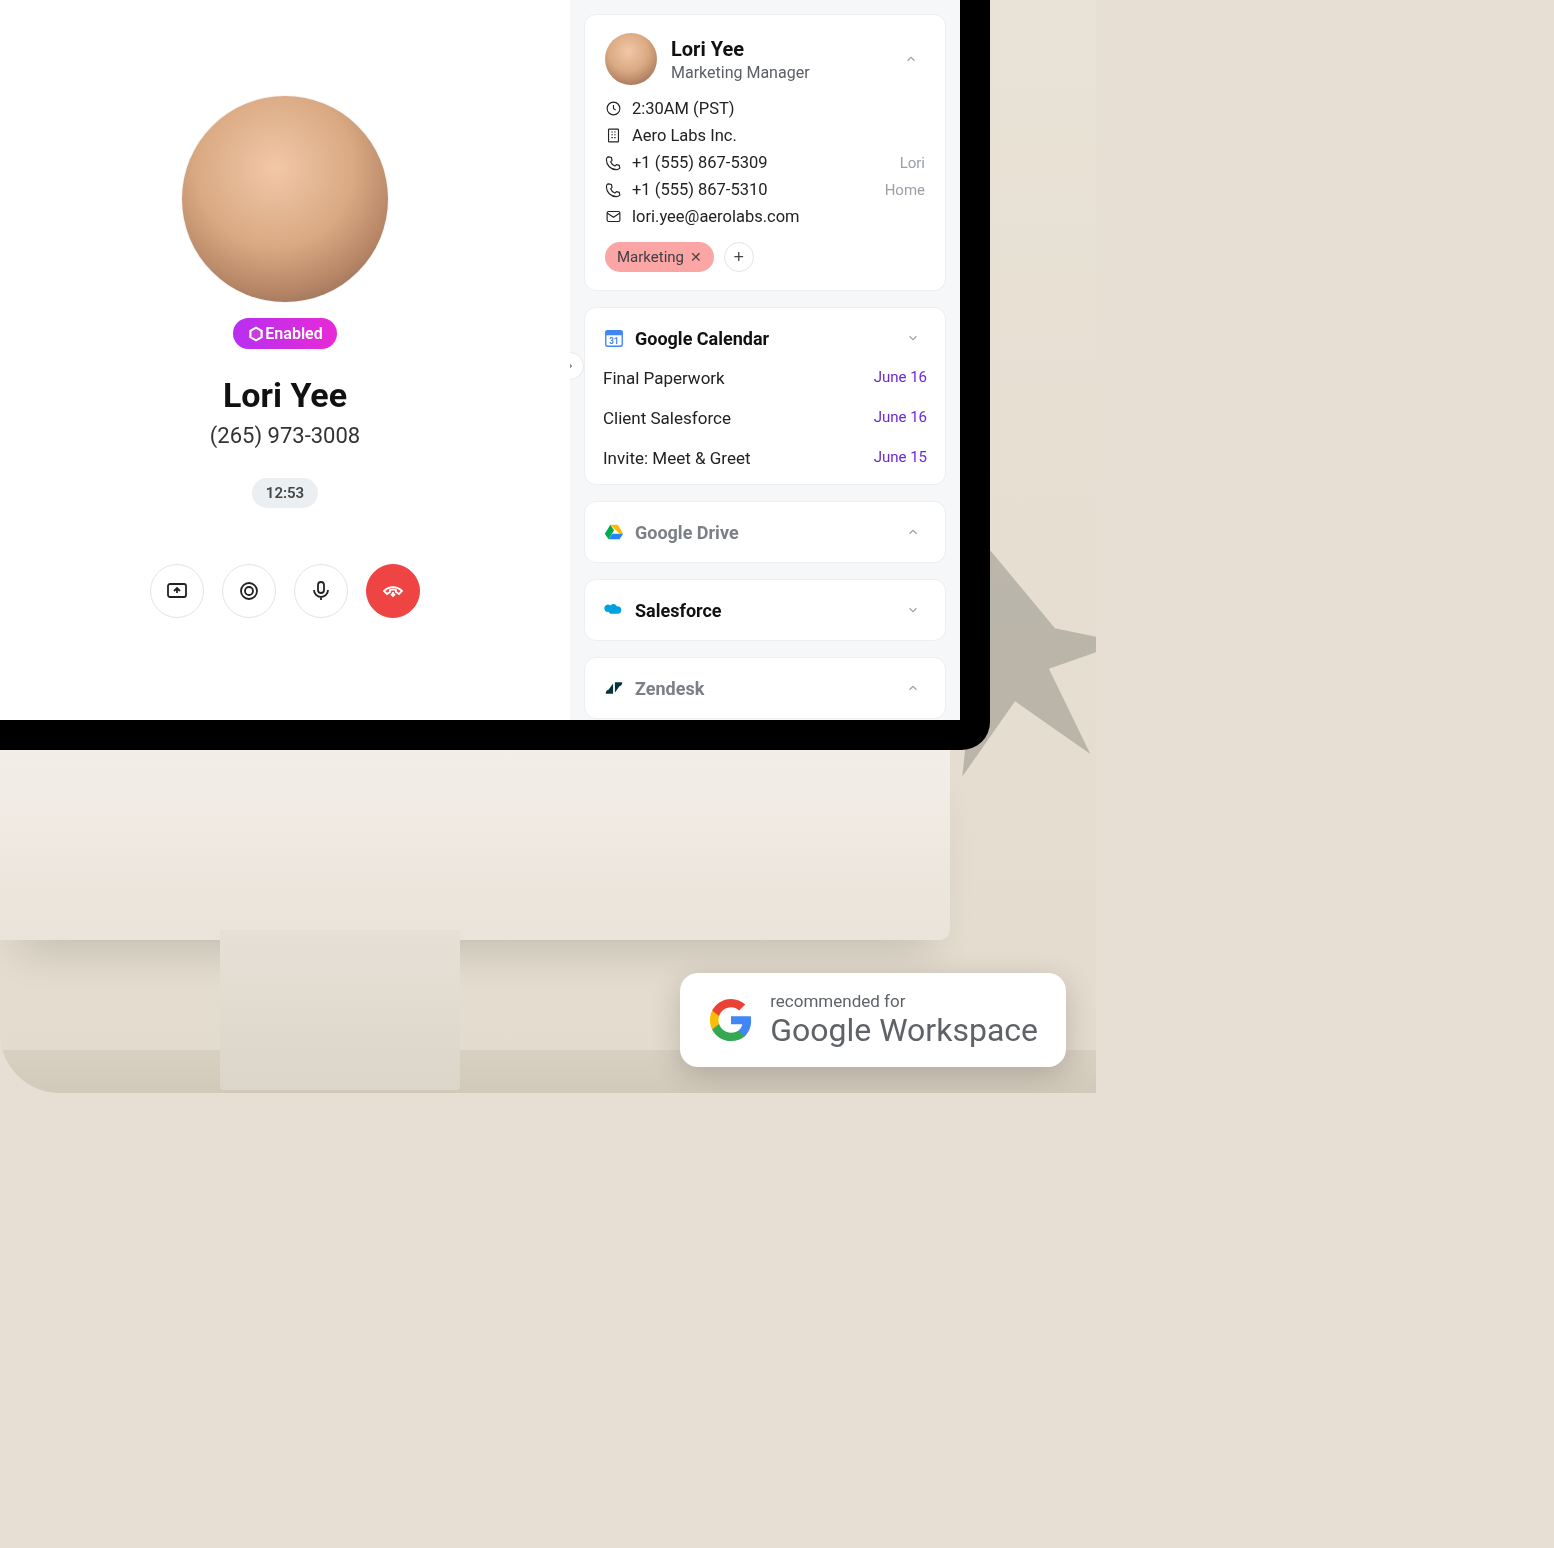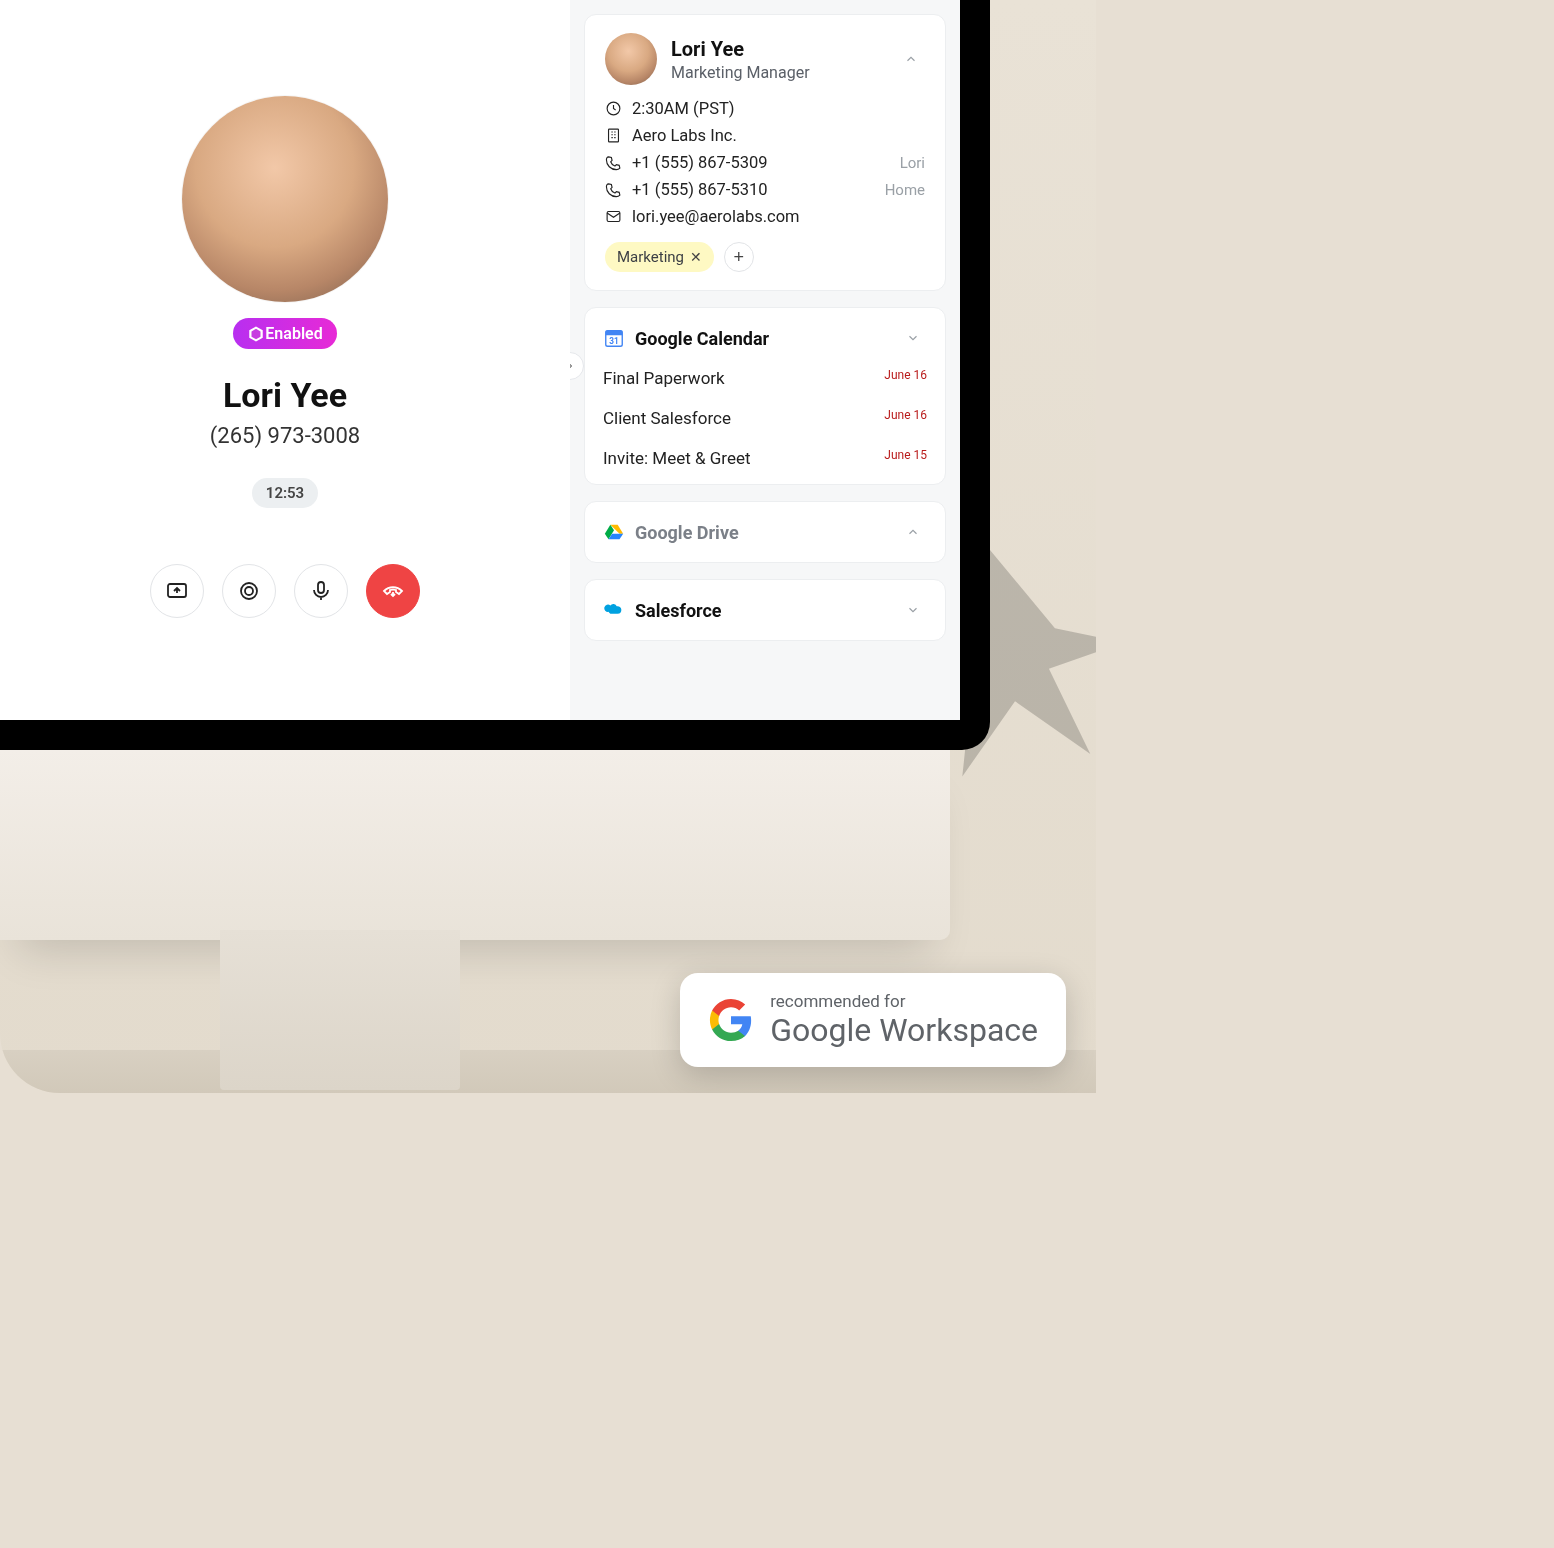--- a/index.html
+++ b/index.html
@@ -181,21 +181,21 @@
   .chev svg { width: 14px; height: 14px; stroke: #9aa0a6; stroke-width: 2; fill: none; }
 
   .contact-rows { margin-top: 14px; display: flex; flex-direction: column; gap: 8px; }
   .crow { display: flex; align-items: center; gap: 10px; font-size: 16.5px; color: #222; }
   .crow .right { margin-left: auto; color: #9aa0a6; font-size: 15px; }
   .crow svg { width: 17px; height: 17px; stroke: #222; fill: none; stroke-width: 1.6; flex: 0 0 17px; }
 
   .tag-row { margin-top: 16px; display: flex; gap: 10px; }
   .tag {
     display: inline-flex; align-items: center; gap: 6px;
-    background: #fef9c3; color: #3c3f44;
+    background: #fca5a5; color: #3c3f44;
     padding: 6px 12px; border-radius: 999px;
     font-size: 15px;
   }
   .tag .x { font-size: 14px; cursor: pointer; color: #444; }
   .tag-add {
     width: 30px; height: 30px; border-radius: 50%;
     border: 1px solid #e2e4e7; background: #fff;
     display: flex; align-items: center; justify-content: center;
     font-size: 18px; color: #444; cursor: pointer;
   }
@@ -205,21 +205,21 @@
     padding: 16px 18px;
     cursor: pointer;
   }
   .int-hdr .title { font-size: 18px; font-weight: 700; color: #111; }
   .int-hdr.muted .title { color: #7b8088; font-weight: 700; }
   .int-icon { width: 22px; height: 22px; flex: 0 0 22px; }
   .int-icon svg { width: 100%; height: 100%; }
 
   .cal-list { padding: 0 18px 16px; display: flex; flex-direction: column; gap: 20px; }
   .cal-row { display: flex; justify-content: space-between; font-size: 17px; color: #222; }
-  .cal-row .date { color: #b91c1c; font-size: 12px; }
+  .cal-row .date { color: #6d28d9; font-size: 15px; }
 
   
   .ws-badge {
     position: absolute;
     right: 30px; bottom: 26px;
     background: #fff;
     border-radius: 18px;
     padding: 18px 28px;
     display: flex; align-items: center; gap: 16px;
     box-shadow: 0 8px 30px rgba(0,0,0,.18);
@@ -419,20 +419,36 @@
           </span>
           <span class="title">Salesforce</span>
           <div class="chev">
             <svg viewBox="0 0 24 24">
                 <path d="M6 9l6 6 6-6"></path>
               </svg>
           </div>
         </div>
       </div>
 
+      <div class="card">
+        <div class="int-hdr muted">
+          <span class="int-icon">
+            <svg viewBox="0 0 24 24">
+                <path d="M3 18L11 7v11H3zM13 6h8L13 17V6z" fill="#03363d"></path>
+                <path d="M13 6a4 4 0 0 0 8 0h-8zM3 18a4 4 0 0 1 8 0H3z" fill="#03363d"></path>
+              </svg>
+          </span>
+          <span class="title">Zendesk</span>
+          <div class="chev">
+            <svg viewBox="0 0 24 24">
+                <path d="M6 15l6-6 6 6"></path>
+              </svg>
+          </div>
+        </div>
+      </div>
 
     </div>
   </div>
 
   <div class="ws-badge">
     <svg class="g-icon" viewBox="0 0 48 48">
       <path fill="#4285F4" d="M45 24.5c0-1.6-.1-3.1-.4-4.5H24v8.5h11.8c-.5 2.8-2.1 5.2-4.4 6.8v5.6h7.1C42.6 37 45 31.3 45 24.5z"></path>
       <path fill="#34A853" d="M24 46c6 0 11-2 14.6-5.3l-7.1-5.6c-2 1.3-4.5 2.1-7.5 2.1-5.8 0-10.6-3.9-12.4-9.1H4.3v5.7C7.9 41 15.4 46 24 46z"></path>
       <path fill="#FBBC05" d="M11.6 28.1c-.5-1.3-.7-2.7-.7-4.1s.3-2.8.7-4.1v-5.7H4.3C2.8 17.3 2 20.6 2 24s.8 6.7 2.3 9.8l7.3-5.7z"></path>
       <path fill="#EA4335" d="M24 10.8c3.3 0 6.2 1.1 8.5 3.3l6.3-6.3C34.9 4.2 30 2 24 2 15.4 2 7.9 7 4.3 14.2l7.3 5.7C13.4 14.7 18.2 10.8 24 10.8z"></path>

